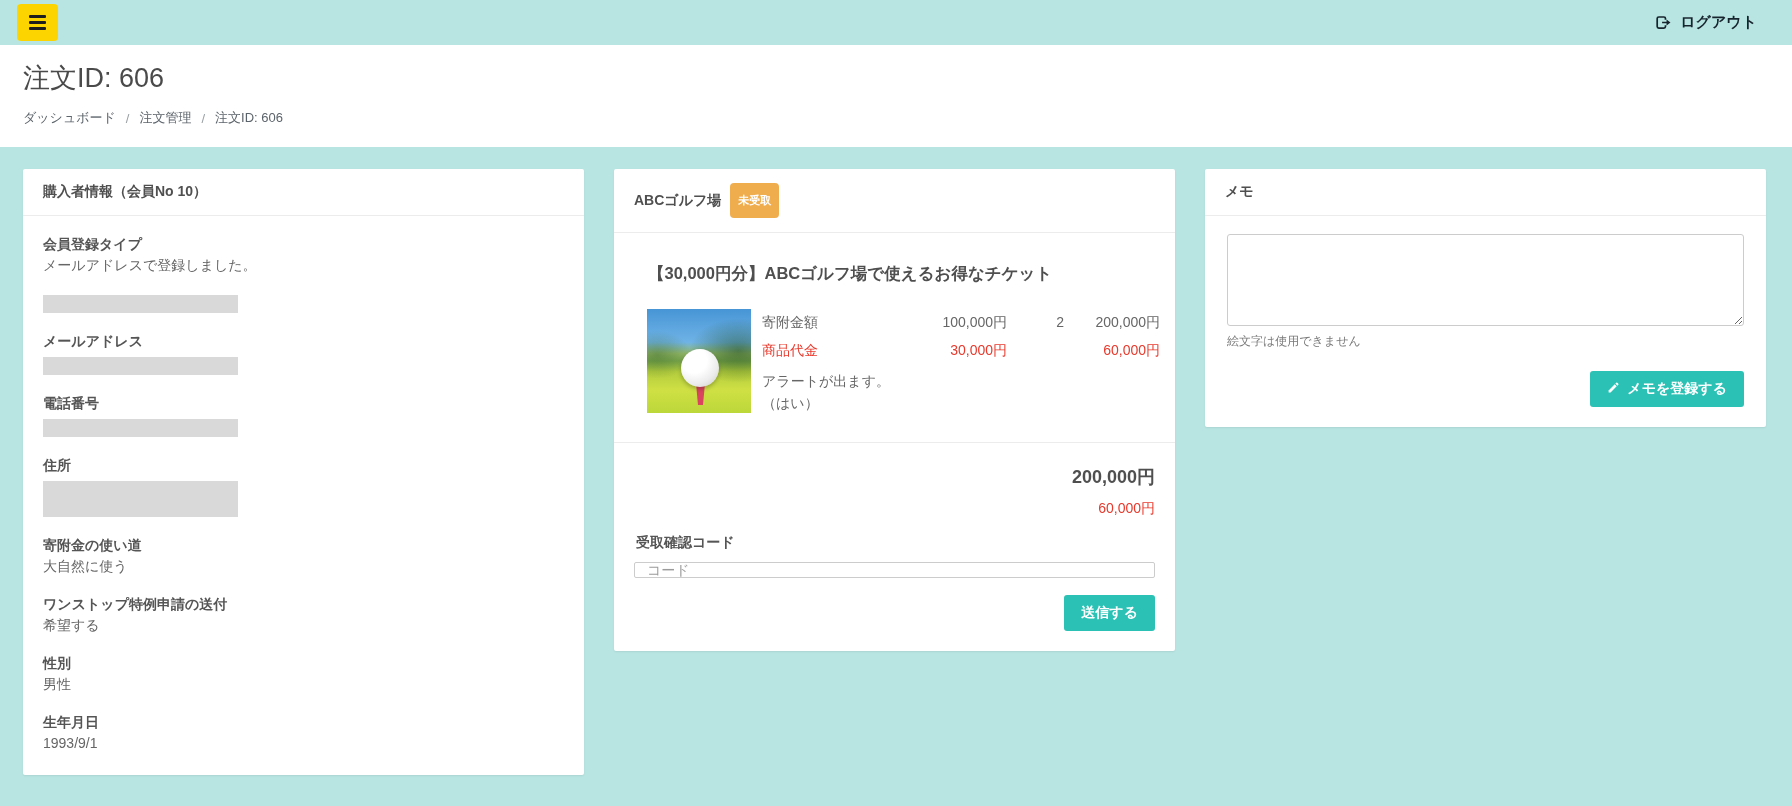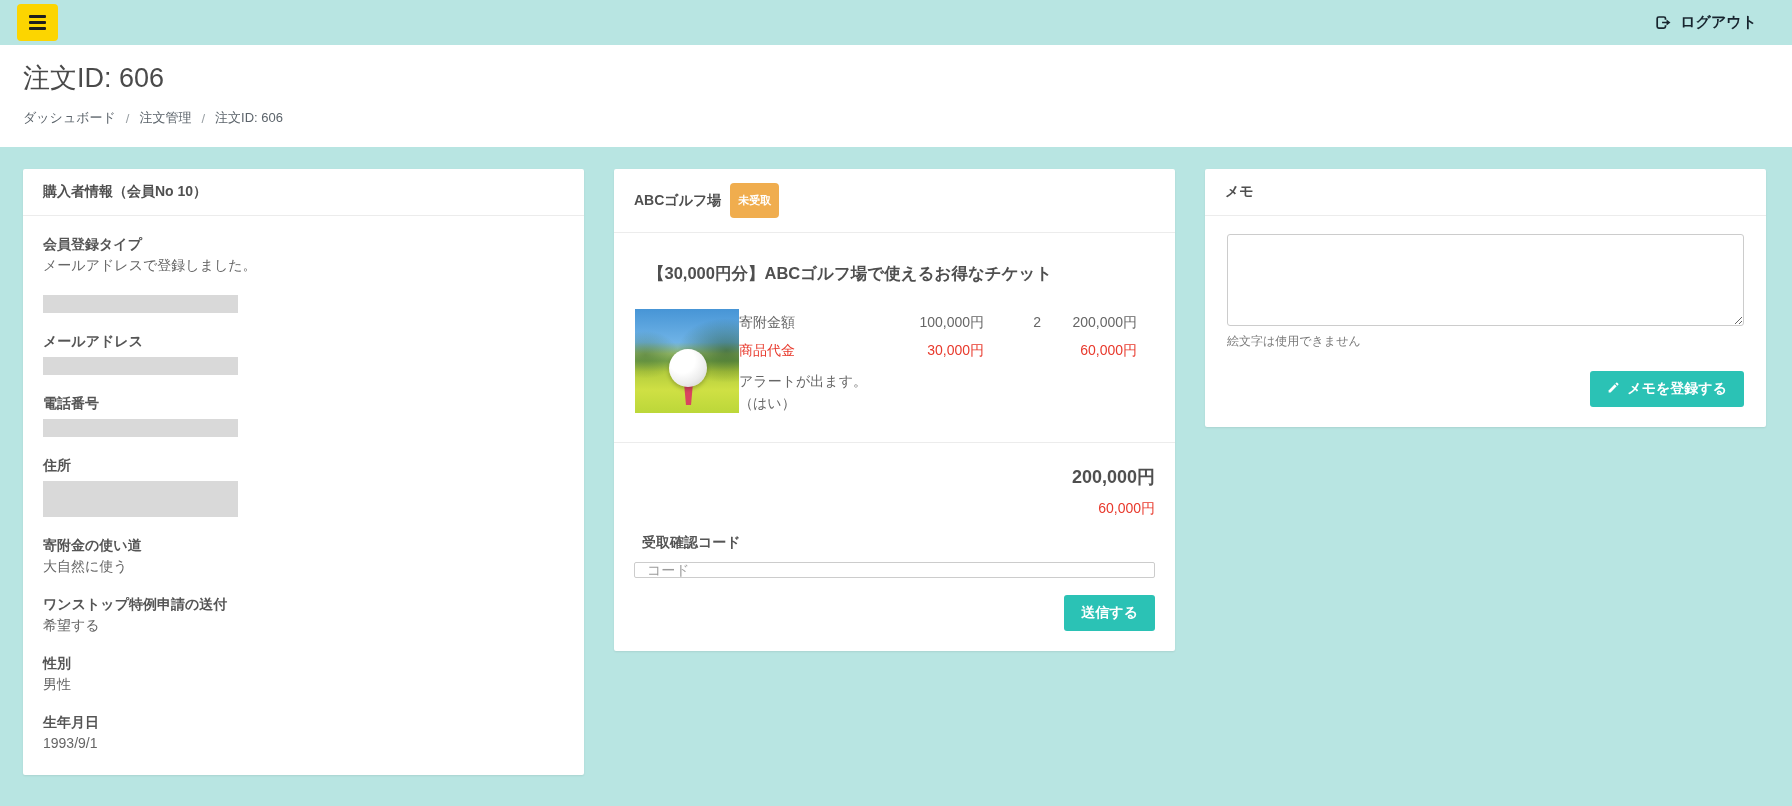--- a/index.html
+++ b/index.html
@@ -65,21 +65,21 @@
   .field { margin-bottom: 20px; }
   .field:last-child { margin-bottom: 4px; }
   .field-label { font-weight: bold; font-size: 14px; color: #555; margin-bottom: 3px; }
   .field-value { font-size: 14px; color: #666; }
   .redacted { width: 195px; height: 18px; background: #d9d9d9; margin-top: 6px; }
   .redacted.block { height: 36px; }
 
   
   .order-body { padding: 16px 20px 20px; }
   .product-title { font-size: 16.5px; font-weight: bold; color: #4f4f4f; margin: 14px 0 24px 14px; }
-  .item { display: flex; margin-left: 1px; }
+  .item { display: flex; gap: 11px; margin-left: 13px; }
   .golf-img {
     width: 104px; height: 104px; flex: none; position: relative; overflow: hidden;
     background-image:
       radial-gradient(70px 46px at 88% 40%, rgba(25,70,25,.55), transparent 70%),
       radial-gradient(48px 34px at 10% 44%, rgba(55,100,40,.45), transparent 70%),
       linear-gradient(180deg, #4795d6 0%, #6fb3e6 32%, #95b968 43%, #7ba84c 50%, #b3cc3d 60%, #cfe044 78%, #bcd739 100%);
   }
   .golf-img .tee {
     position: absolute; left: 49px; top: 74px; width: 9px; height: 22px;
     background: #d9455f; clip-path: polygon(0 0, 100% 0, 78% 100%, 22% 100%);
@@ -94,21 +94,21 @@
     row-gap: 10px; align-content: start; padding-top: 5px;
     font-size: 14px; color: #666; flex: 1;
   }
   .item-details .num { text-align: right; }
   .item-details .red { color: #e8392c; }
   .item-details .alert-note { grid-column: 1 / span 1; line-height: 1.55; margin-top: 1px; }
   .order-divider { border: none; border-top: 1px solid #ececec; margin: 28px -20px 0; }
   .totals { text-align: right; padding-top: 22px; }
   .grand-total { font-size: 18px; font-weight: bold; color: #4f4f4f; margin-bottom: 11px; }
   .grand-total-red { font-size: 14px; color: #e8392c; margin-bottom: 6px; }
-  .code-label { font-weight: bold; font-size: 14px; color: #555; text-align: left; margin: 16px 8px 9px; }
+  .code-label { font-weight: bold; font-size: 14px; color: #555; text-align: left; margin: 16px 2px 9px; }
   .code-input {
     width: 100%; height: 16px;
     border: 1px solid #ccc; border-radius: 2px;
     padding: 0 12px; font-size: 14px; color: #555;
     font-family: inherit; outline: none;
   }
   .code-input::placeholder { color: #9b9b9b; }
   .btn-row { text-align: right; margin-top: 16px; }
   .btn-teal {
     background: #2bc2b5; color: #fff; border: none; border-radius: 3px;

